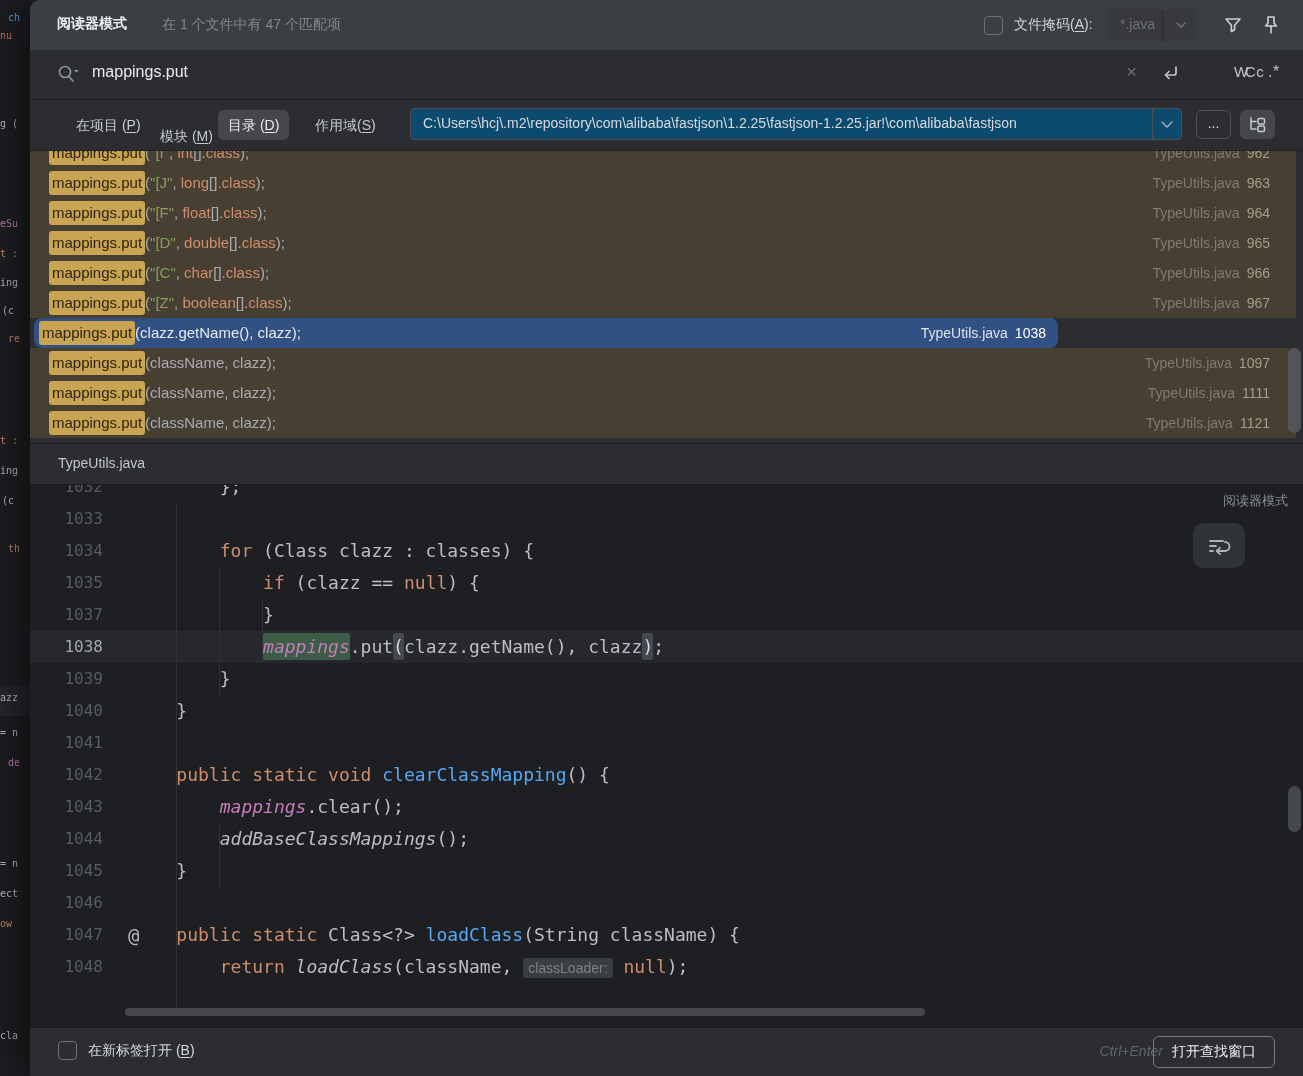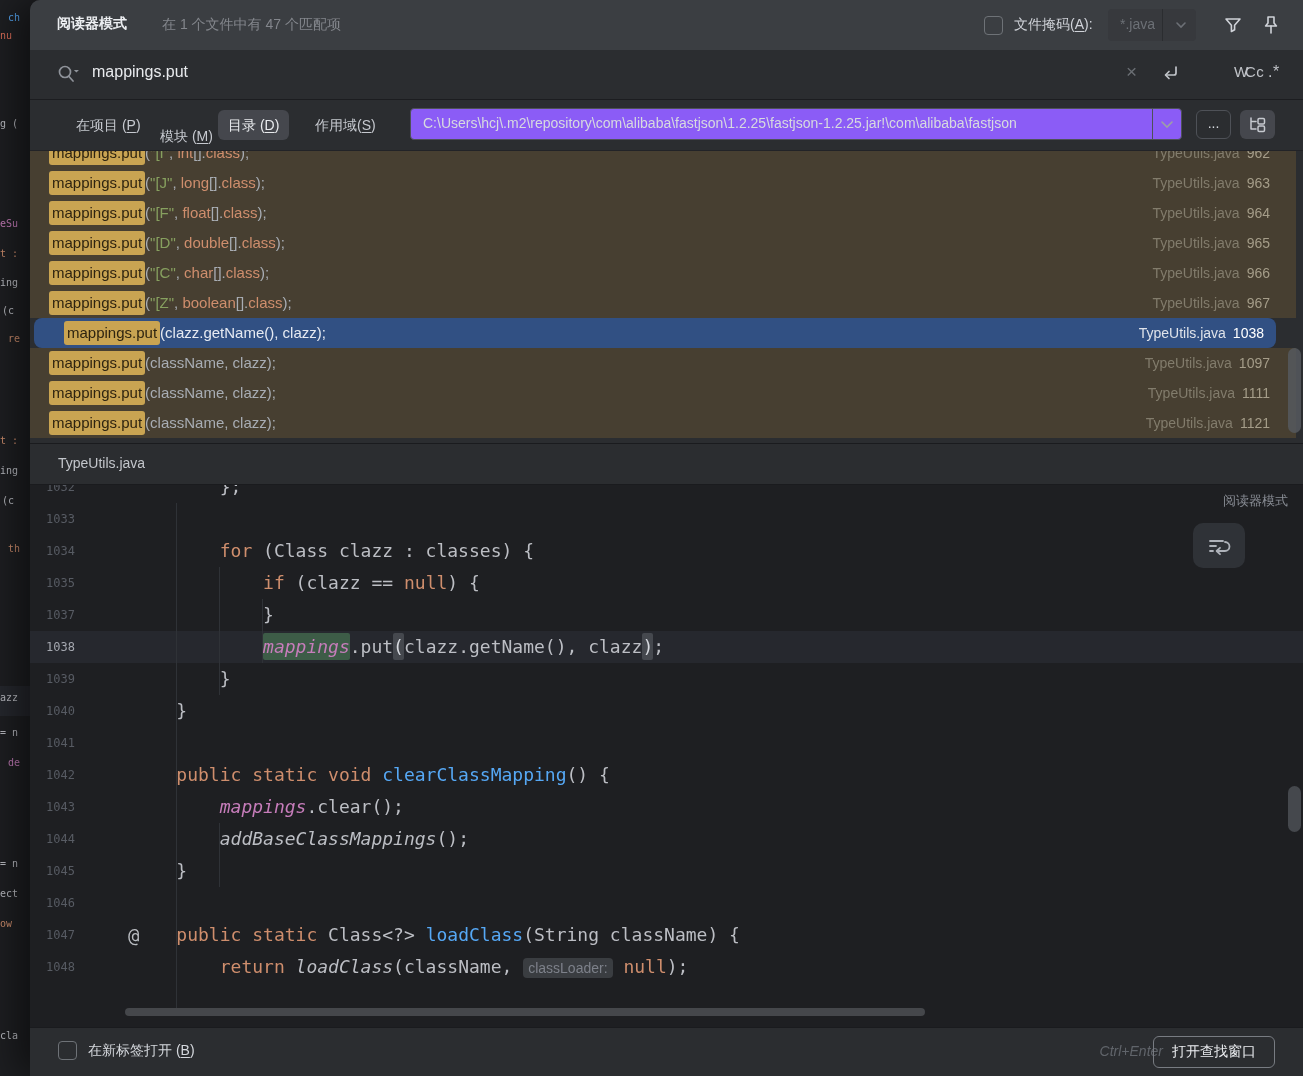--- a/index.html
+++ b/index.html
@@ -33,49 +33,49 @@
   .srch-btn{position:absolute;top:13px;font-size:15px;color:#c0c3c8;letter-spacing:.5px;}
   #btn-clear{left:1096px;top:11px;font-size:19px;color:#6a6e73;}
   #btn-newline{left:1128px;top:12px;}
   #btn-cc{left:1215px;}
   #btn-w{left:1204px;}
   #btn-regex{left:1238px;font-size:16px;}
   
   #scoperow{position:absolute;left:0;top:100px;right:0;height:50px;background:#2b2d30;}
   .scope-tab{position:absolute;top:10px;height:30px;line-height:30px;font-size:14px;color:#c6c9cf;padding:0 10px;border-radius:6px;white-space:nowrap;}
   .scope-tab.sel{background:#45474d;color:#e8eaed;}
-  #path-field{position:absolute;left:380px;top:8px;width:772px;height:32px;border:1px solid #4e5157;border-radius:4px;background:#8b5cf6;box-sizing:border-box;}
+  #path-field{position:absolute;left:380px;top:8px;width:772px;height:32px;border:1px solid #4e5157;border-radius:4px;background:#0c4a6e;box-sizing:border-box;}
   #path-field .txt{position:absolute;left:12px;top:6px;font-size:14px;color:#d7dadf;white-space:nowrap;}
   #path-field .divider{position:absolute;right:28px;top:0;width:1px;height:30px;background:#4e5157;}
   #path-field .chev{position:absolute;right:7px;top:11px;}
   #browse-btn{position:absolute;left:1166px;top:10px;width:35px;height:29px;border:1px solid #4e5157;border-radius:6px;box-sizing:border-box;color:#d7dadf;font-size:14px;text-align:center;line-height:25px;}
   #tree-btn{position:absolute;left:1210px;top:10px;width:35px;height:29px;background:#45474d;border-radius:6px;}
   #tree-btn svg{position:absolute;left:7px;top:5px;}
   
   #rlist{position:absolute;left:0;top:150px;width:1273px;height:293px;overflow:hidden;background:#2b2d30;border-top:1px solid #222327;box-sizing:border-box;}
   #rinner{position:relative;margin-top:-13px;}
   .rrow{position:relative;height:30px;line-height:30px;width:1266px;background:#473f31;
         padding-left:19px;box-sizing:border-box;font-size:15px;white-space:pre;}
-  .rrow.sel{background:#315083;width:1242px;margin-left:4px;border-radius:8px;padding-left:30px;}
+  .rrow.sel{background:#315083;width:1024px;margin-left:4px;border-radius:8px;padding-left:5px;}
   .chip{display:inline-block;background:#c9a452;color:#2e2410;border-radius:3px;padding:0 3px;height:24px;line-height:24px;vertical-align:middle;margin-top:-2px;}
   .rt-p{color:#a8adb4}.rt-s{color:#87a05f}.rt-k{color:#cf8e6d}.rt-w{color:#e6eaf2}
   .rloc{position:absolute;right:26px;top:0;font-size:14px;color:#827c6c;}
   .rloc .rnum{color:#a59d89;margin-left:7px;}
   .rrow.sel .rloc{right:12px;color:#dfe3ea;}
   .rrow.sel .rloc .rnum{color:#ffffff;}
   #rscroll{position:absolute;left:1258px;top:197px;width:13px;height:85px;background:#56595e;border-radius:7px;opacity:.85;}
   
   #pvheader{position:absolute;left:0;top:443px;right:0;height:42px;background:#2b2d30;border-top:1px solid #1a1b1e;border-bottom:1px solid #1a1b1e;box-sizing:border-box;}
   #pvfile{position:absolute;left:28px;top:11px;font-size:14px;color:#c3c6cb;}
   
   #editor{position:absolute;left:0;top:485px;right:0;height:543px;background:#1e1f22;overflow:hidden;}
   #code-lines{position:absolute;left:0;top:-14px;right:0;}
   .cline{position:relative;height:32px;line-height:32px;white-space:pre;font-family:"DejaVu Sans Mono",monospace;font-size:18px;}
   .cline.cur{background:#26282e;}
-  .lnum{position:absolute;left:16px;width:65px;color:#575b63;font-size:12px;}
+  .lnum{position:absolute;left:8px;width:65px;text-align:right;color:#575b63;font-size:16px;}
   .cline.cur .lnum{color:#a5a8b0;}
   .lann{position:absolute;left:98px;top:0;color:#b9bcc1;font-size:19px;font-family:"DejaVu Sans Mono",monospace;}
   .lcode{position:absolute;left:103px;top:0;}
   .tk-p{color:#bcbec4}
   .tk-k{color:#cf8e6d}
   .tk-d{color:#56a8f5}
   .tk-f{color:#c77dbb;font-style:italic;}
   .tk-fm{color:#c77dbb;font-style:italic;background:#3d5c47;border-radius:2px;padding:3px 0;}
   .tk-i{color:#bcbec4;font-style:italic;}
   .tk-b{color:#d5d8de;background:#45484e;border-radius:2px;padding:3px 0;}

